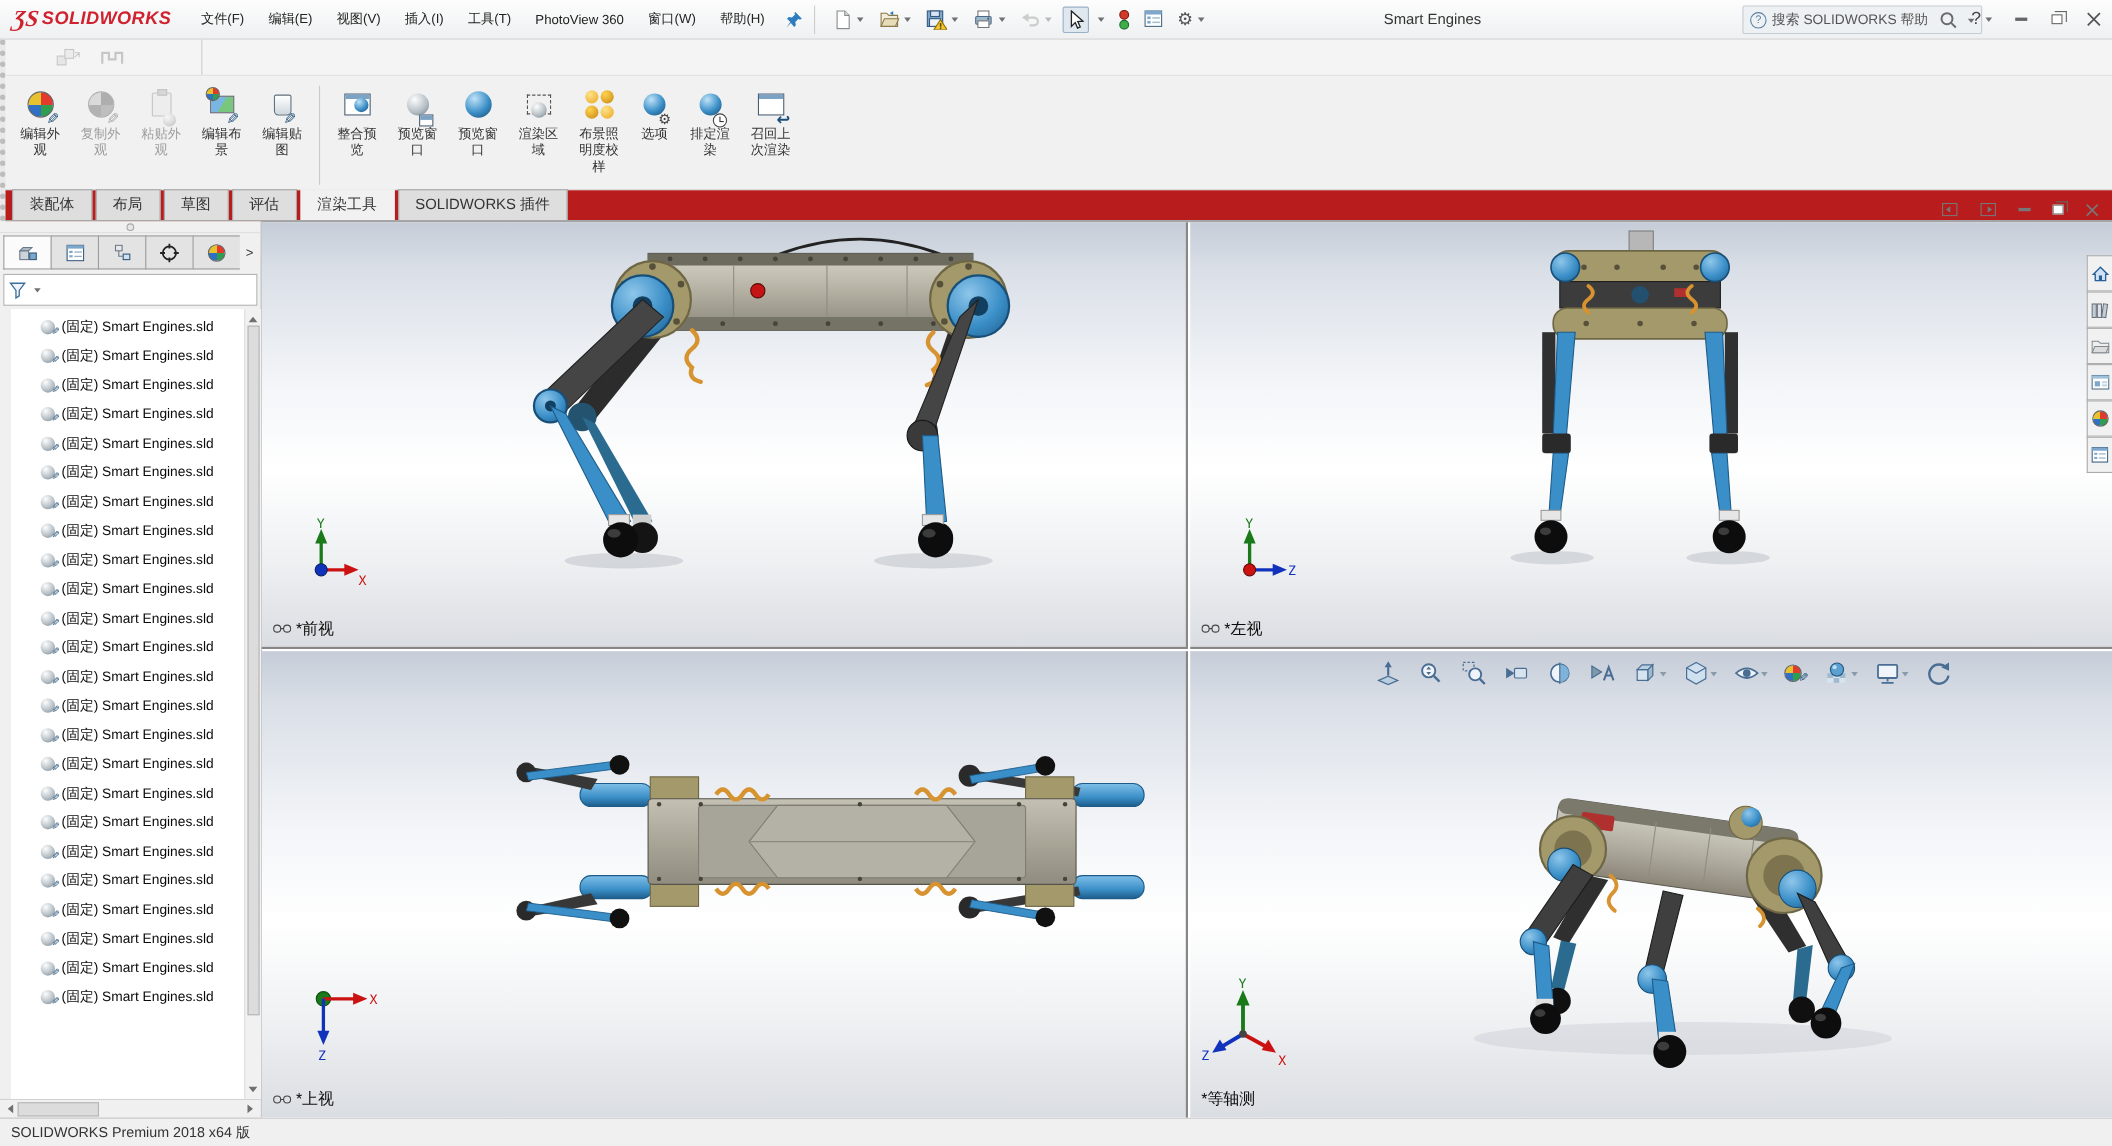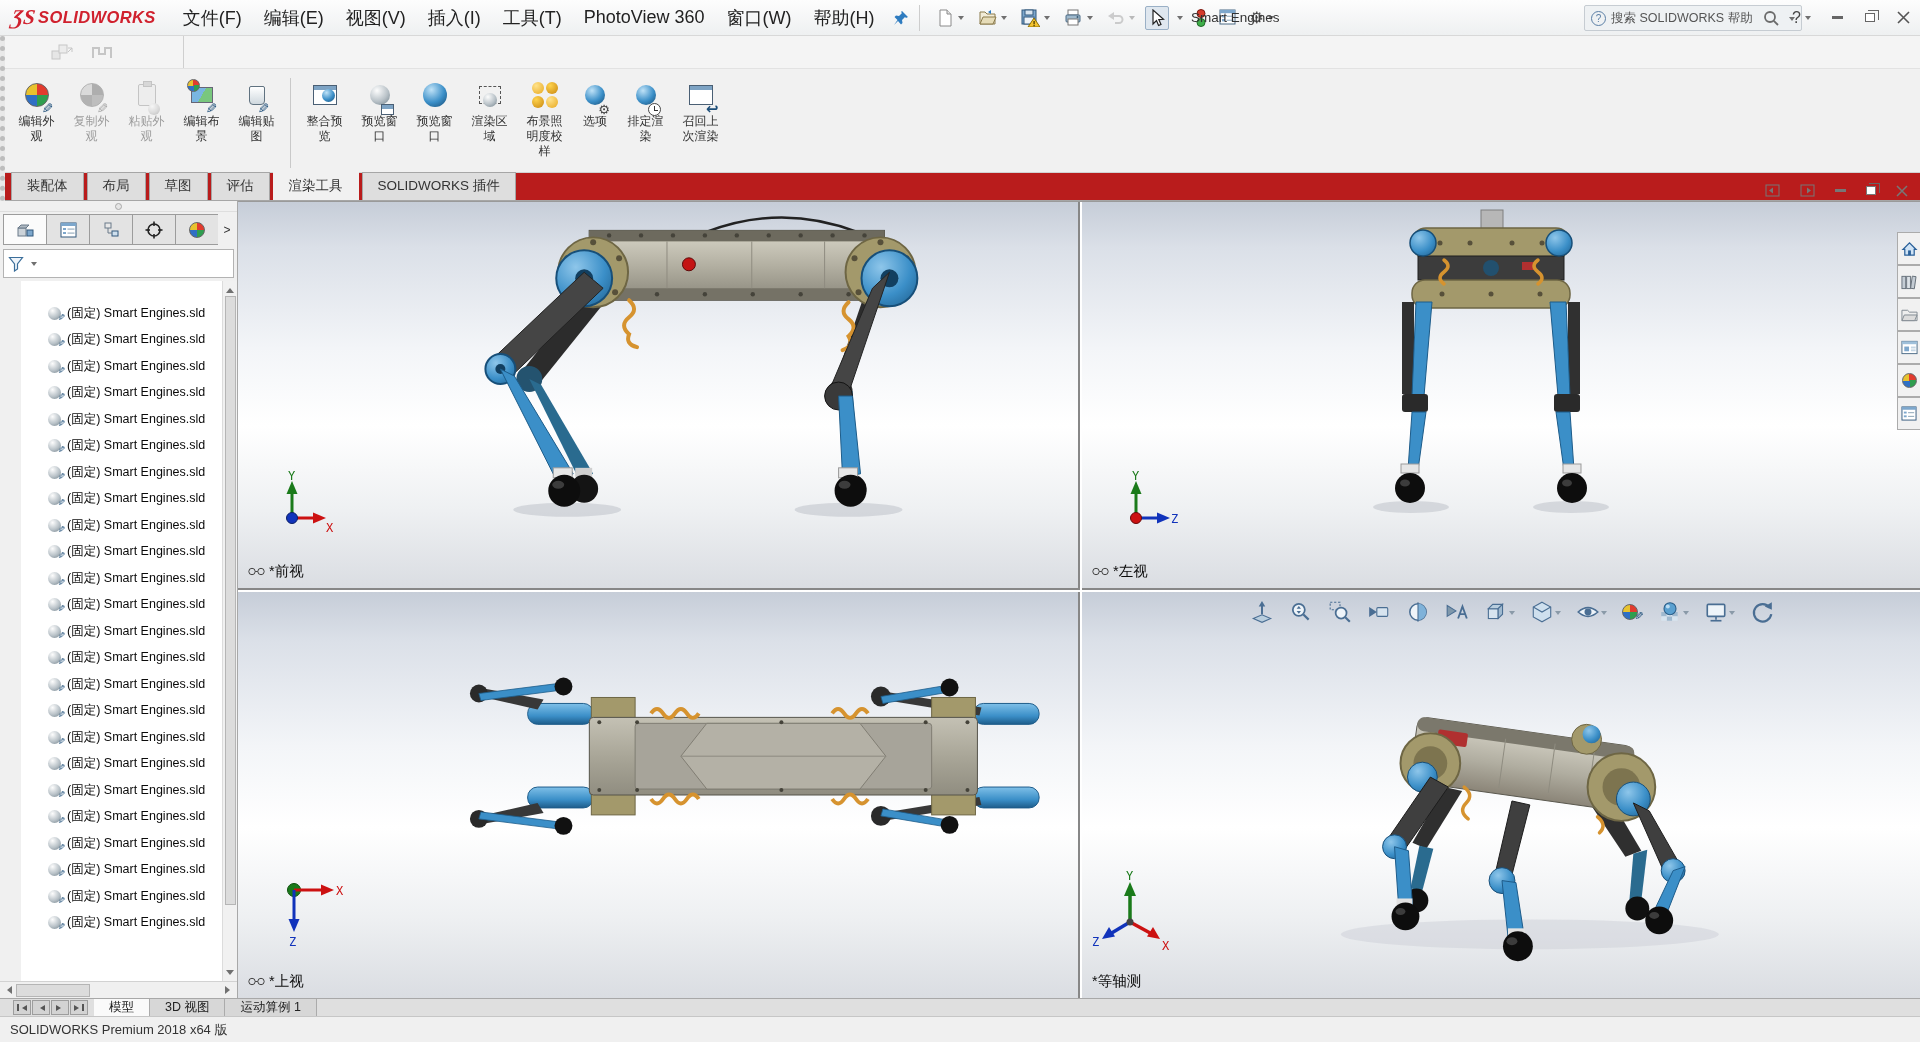--- a/index.html
+++ b/index.html
@@ -6,28 +6,28 @@
 html,body{width:1920px;height:1042px;overflow:hidden}
 body{font-family:"Liberation Sans","DejaVu Sans",sans-serif;font-size:13px;color:#222;background:#e9e9e9}
 .app{width:1920px;height:1042px;display:flex;flex-direction:column}
 
 
 .titlebar{height:36px;background:linear-gradient(#fdfdfd,#eef0f1);border-bottom:1px solid #d8d8d8;display:flex;align-items:center;position:relative;flex:none}
 .logo{display:flex;align-items:baseline;gap:3px;padding:0 16px 0 12px;height:100%;align-items:center}
 .logo-mark{color:#d0212e;font:italic 700 21px "Liberation Serif",serif;transform:skewX(-8deg)}
 .logo-text{color:#d0212e;font-style:italic;font-weight:700;font-size:16.5px;letter-spacing:.4px}
 .menubar{display:flex;height:100%;align-items:center}
-.menu-item{padding:4px 11px;font-size:18px;height:100%;display:flex;align-items:center;cursor:default}
+.menu-item{padding:4px 11px;font-size:12px;height:100%;display:flex;align-items:center;cursor:default}
 .pin-btn{margin:0 10px 0 8px;display:flex;align-items:center}
 .qat{display:flex;align-items:center;border-left:1px solid #cdcdcd;padding-left:12px;height:26px}
 .tool-btn{display:flex;align-items:center;padding:2px 3px;margin-right:4px;border:1px solid transparent}
 .tool-btn.pressed{border:1px solid #9ab0c6;background:#dfe7ef;border-radius:2px}
 .tool-btn.disabled{opacity:.45;filter:grayscale(1)}
 .dd{width:0;height:0;border:3.5px solid transparent;border-top:4px solid #707070;margin:4px 2px 0 4px}
-.doc-title{position:absolute;left:1191px;top:0;height:100%;display:flex;align-items:center;font-size:13.5px;color:#333}
+.doc-title{position:absolute;left:1258px;top:0;height:100%;display:flex;align-items:center;font-size:13.5px;color:#333}
 .search-box{position:absolute;right:118px;top:5px;width:218px;height:26px;background:#eef1f3;border:1px solid #c6ccd2;border-radius:2px;display:flex;align-items:center;padding:0 4px 0 6px;gap:5px}
 .search-q{width:15px;height:15px;border:1.5px solid #5b7fa6;border-radius:50%;color:#5b7fa6;font-size:10px;display:flex;align-items:center;justify-content:center;flex:none}
 .search-text{color:#555;font-size:12.5px;flex:1;white-space:nowrap}
 .tb-right{position:absolute;right:8px;top:0;height:100%;display:flex;align-items:center;gap:15px}
 .help-q{font-size:16px;color:#444;display:flex;align-items:center}
 .win-btn{display:flex;align-items:center;justify-content:center;width:18px;height:18px}
 .min-glyph{width:11px;height:3px;background:#666}
 .restore-glyph{width:10px;height:9px;border:1.5px solid #666;position:relative;background:#fff}
 .restore-glyph:before{content:"";position:absolute;left:2px;top:-4px;width:10px;height:9px;border:1.5px solid #666;border-bottom:none;border-left:none}
 
@@ -71,21 +71,21 @@
 .main{flex:1;display:flex;min-height:0}
 .left-panel{width:238px;flex:none;background:#f0f0f0;border-right:1px solid #a8a8a8;display:flex;flex-direction:column}
 .panel-split{height:11px;display:flex;align-items:center;justify-content:center;border-bottom:1px solid #dedede}
 .split-knob{width:7px;height:7px;border-radius:50%;background:#e6e6e6;border:1px solid #a9a9a9}
 .selector-tabs{display:flex;align-items:stretch;height:33px;padding:2px 0 0 3px}
 .sel-tab{width:43px;border:1px solid #9c9c9c;background:#e3e3e3;display:flex;align-items:center;justify-content:center;margin-right:0;border-right-width:0}
 .sel-tab:last-of-type{border-right-width:1px}
 .sel-tab.active{background:#fbfbfb}
 .sel-overflow{width:18px;display:flex;align-items:center;justify-content:center;color:#333;font-size:12px}
 .filter-row{height:29px;margin:4px 3px 0 3px;border:1px solid #b3b3b3;background:#fff;display:flex;align-items:center;padding-left:4px;gap:2px}
-.tree{flex:1;background:#fff;margin:3px 0 0 21px;position:relative;overflow:hidden;padding:19px 0 0 0}
+.tree{flex:1;background:#fff;margin:3px 0 0 10px;position:relative;overflow:hidden;padding:3px 0 0 0}
 .tree-row{display:flex;align-items:center;gap:6px;height:26.5px;padding-left:27px;font-size:12.5px;color:#0a0a0a;white-space:nowrap;cursor:default}
 .tree-ball{width:13px;height:13px;position:relative;flex:none}
 .tree-ball .pencil{font-size:9px;right:-4px;bottom:-2px}
 .vscroll{position:absolute;right:0;top:0;bottom:0;width:15px;background:#f1f1f1;border-left:1px solid #dcdcdc}
 .vs-arrow{position:absolute;left:0;width:14px;height:14px;display:flex;align-items:center;justify-content:center}
 .tri-up{width:0;height:0;border:4px solid transparent;border-bottom:5px solid #707070}
 .tri-down{width:0;height:0;border:4px solid transparent;border-top:5px solid #707070}
 .tri-left{width:0;height:0;border:4px solid transparent;border-right:5px solid #707070}
 .tri-right{width:0;height:0;border:4px solid transparent;border-left:5px solid #707070}
 .vs-thumb{position:absolute;left:1.5px;right:1.5px;top:15px;bottom:76px;background:#dcdcdc;border:1px solid #b5b5b5}
@@ -1021,38 +1021,17 @@
               <rect x="3" y="6" width="3" height="2" fill="#7da7cc"></rect>
               <rect x="7.5" y="6.5" width="6.5" height="1.2" fill="#9ab0c0"></rect>
               <rect x="3" y="10" width="3" height="2" fill="#7da7cc"></rect>
               <rect x="7.5" y="10.5" width="6.5" height="1.2" fill="#9ab0c0"></rect>
             </svg>
           </span>
       </div>
     </div>
   </div>
 
-  <div class="doc-tab-strip">
-    <span class="nav-btns">
-      <span class="nav-btn">
-          <i class="bar"></i>
-          <i class="t-l"></i>
-        </span>
-      <span class="nav-btn">
-          <i class="t-l"></i>
-        </span>
-      <span class="nav-btn">
-          <i class="t-r"></i>
-        </span>
-      <span class="nav-btn">
-          <i class="t-r"></i>
-          <i class="bar"></i>
-        </span>
-    </span>
-    <span class="dtab active">模型</span>
-    <span class="dtab">3D 视图</span>
-    <span class="dtab">运动算例 1</span>
-  </div>
 
   <div class="statusbar">
     <span>SOLIDWORKS Premium 2018 x64 版</span>
   </div>
 </div>
 
 </body></html>

